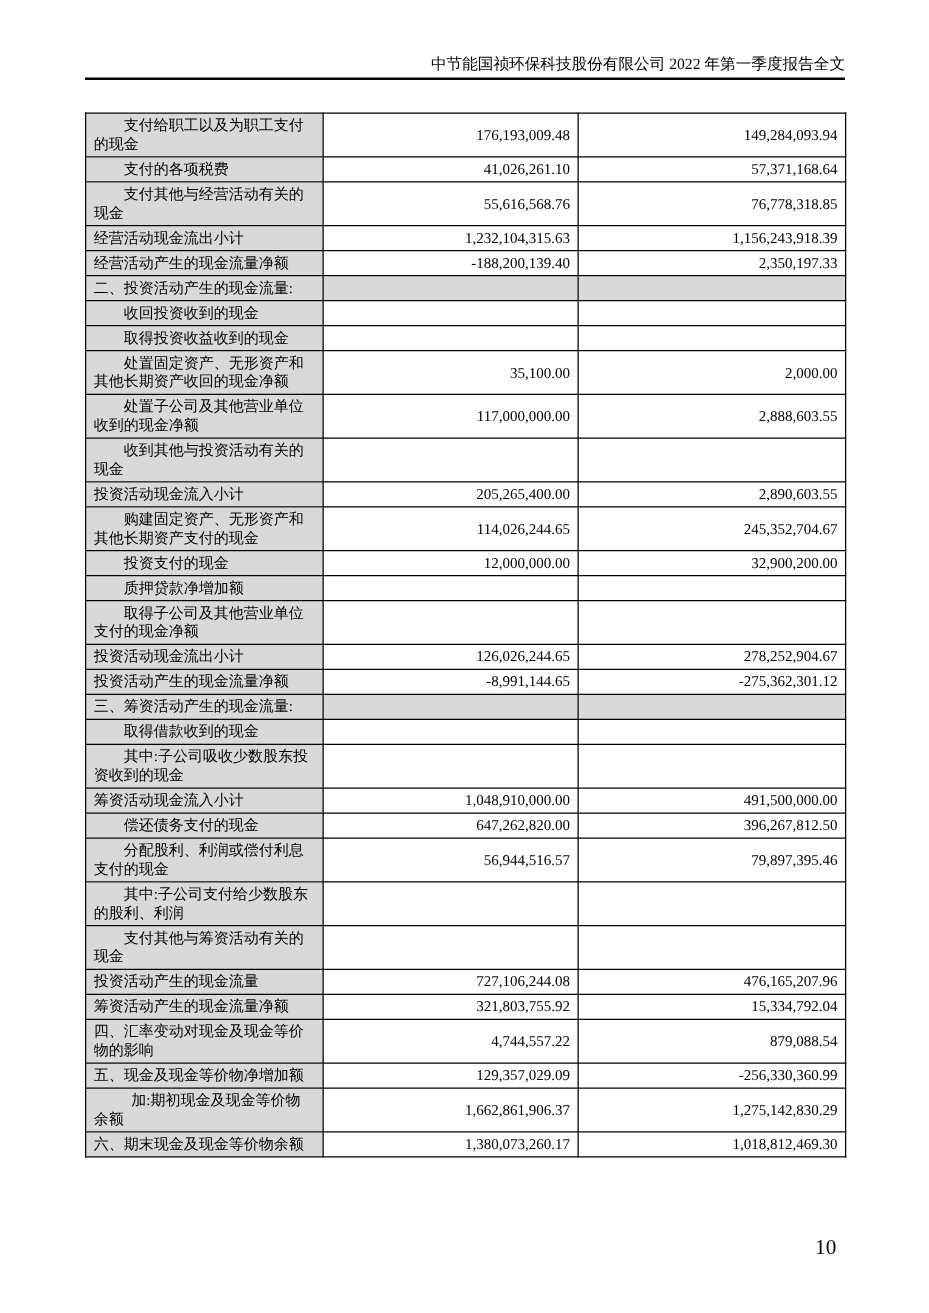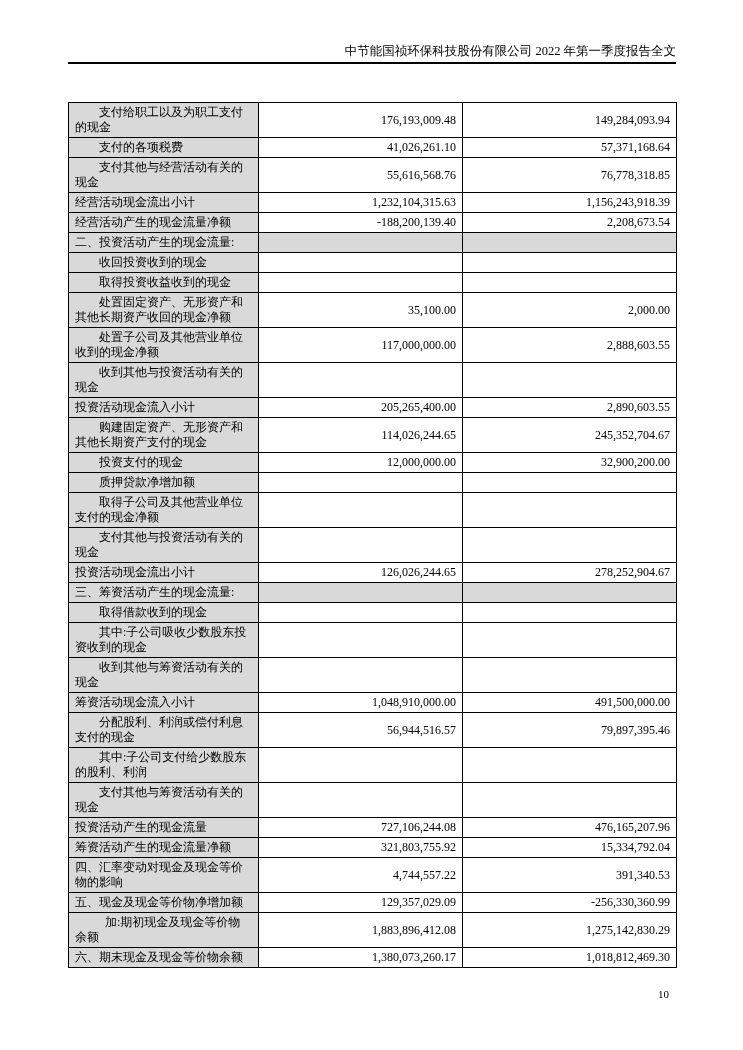--- a/index.html
+++ b/index.html
@@ -24,21 +24,21 @@
     font-size: 12.5px;
     line-height: 15px;
     white-space: nowrap;
   }
   .header-rule {
     margin-top: 3px;
     height: 0;
     border-top: 2px solid #000000;
   }
   table.cashflow {
-    margin-top: 38px;
+    margin-top: 26px;
     width: 608px;
     border-collapse: collapse;
     table-layout: fixed;
   }
   table.cashflow td {
     border: 1px solid #000000;
     font-size: 12px;
     line-height: 15px;
     padding: 2px 6px;
     vertical-align: middle;
@@ -56,21 +56,21 @@
     background: #ffffff;
     text-align: right;
     padding-right: 7px;
     font-size: 12px;
   }
   tr.section td { background: var(--shade, #d9d9d9); }
   .page-number {
     position: absolute;
     top: 988px;
     right: 74px;
-    font-size: 11px;
+    font-size: 17px;
   }
 </style>
 </head>
 <body>
 
 <div class="page">
   <div class="content">
     <div class="header-title">中节能国祯环保科技股份有限公司 2022 年第一季度报告全文</div>
     <div class="header-rule"></div>
 
@@ -97,21 +97,21 @@
             <td class="value">76,778,318.85</td>
           </tr>
           <tr>
             <td class="label i0">经营活动现金流出小计</td>
             <td class="value">1,232,104,315.63</td>
             <td class="value">1,156,243,918.39</td>
           </tr>
           <tr>
             <td class="label i0">经营活动产生的现金流量净额</td>
             <td class="value">-188,200,139.40</td>
-            <td class="value">2,208,673.54</td>
+            <td class="value">2,350,197.33</td>
           </tr>
           <tr class="section">
             <td class="label i0">二、投资活动产生的现金流量:</td>
             <td class="value"></td>
             <td class="value"></td>
           </tr>
           <tr>
             <td class="label i1">收回投资收到的现金</td>
             <td class="value"></td>
             <td class="value"></td>
@@ -155,55 +155,55 @@
             <td class="label i1">质押贷款净增加额</td>
             <td class="value"></td>
             <td class="value"></td>
           </tr>
           <tr>
             <td class="label i1">取得子公司及其他营业单位支付的现金净额</td>
             <td class="value"></td>
             <td class="value"></td>
           </tr>
           <tr>
-            <td class="label i1">支付其他与投资活动有关的现金</td>
-            <td class="value"></td>
-            <td class="value"></td>
-          </tr>
-          <tr>
             <td class="label i0">投资活动现金流出小计</td>
             <td class="value">126,026,244.65</td>
             <td class="value">278,252,904.67</td>
           </tr>
+          <tr>
+            <td class="label i0">投资活动产生的现金流量净额</td>
+            <td class="value">-8,991,144.65</td>
+            <td class="value">-275,362,301.12</td>
+          </tr>
           <tr class="section">
             <td class="label i0">三、筹资活动产生的现金流量:</td>
             <td class="value"></td>
             <td class="value"></td>
           </tr>
           <tr>
             <td class="label i1">取得借款收到的现金</td>
             <td class="value"></td>
             <td class="value"></td>
           </tr>
           <tr>
             <td class="label i1">其中:子公司吸收少数股东投资收到的现金</td>
-            <td class="value"></td>
-            <td class="value"></td>
-          </tr>
-          <tr>
-            <td class="label i1">收到其他与筹资活动有关的现金</td>
             <td class="value"></td>
             <td class="value"></td>
           </tr>
           <tr>
             <td class="label i0">筹资活动现金流入小计</td>
             <td class="value">1,048,910,000.00</td>
             <td class="value">491,500,000.00</td>
           </tr>
           <tr>
+            <td class="label i1">偿还债务支付的现金</td>
+            <td class="value">647,262,820.00</td>
+            <td class="value">396,267,812.50</td>
+          </tr>
+          <tr>
             <td class="label i1">分配股利、利润或偿付利息支付的现金</td>
             <td class="value">56,944,516.57</td>
             <td class="value">79,897,395.46</td>
           </tr>
           <tr>
             <td class="label i1">其中:子公司支付给少数股东的股利、利润</td>
             <td class="value"></td>
             <td class="value"></td>
           </tr>
           <tr>
@@ -217,30 +217,30 @@
             <td class="value">476,165,207.96</td>
           </tr>
           <tr>
             <td class="label i0">筹资活动产生的现金流量净额</td>
             <td class="value">321,803,755.92</td>
             <td class="value">15,334,792.04</td>
           </tr>
           <tr>
             <td class="label i0">四、汇率变动对现金及现金等价物的影响</td>
             <td class="value">4,744,557.22</td>
-            <td class="value">391,340.53</td>
+            <td class="value">879,088.54</td>
           </tr>
           <tr>
             <td class="label i0">五、现金及现金等价物净增加额</td>
             <td class="value">129,357,029.09</td>
             <td class="value">-256,330,360.99</td>
           </tr>
           <tr>
             <td class="label i2">加:期初现金及现金等价物余额</td>
-            <td class="value">1,883,896,412.08</td>
+            <td class="value">1,662,861,906.37</td>
             <td class="value">1,275,142,830.29</td>
           </tr>
           <tr>
             <td class="label i0">六、期末现金及现金等价物余额</td>
             <td class="value">1,380,073,260.17</td>
             <td class="value">1,018,812,469.30</td>
           </tr>
         </tbody>
     </table>
   </div>

